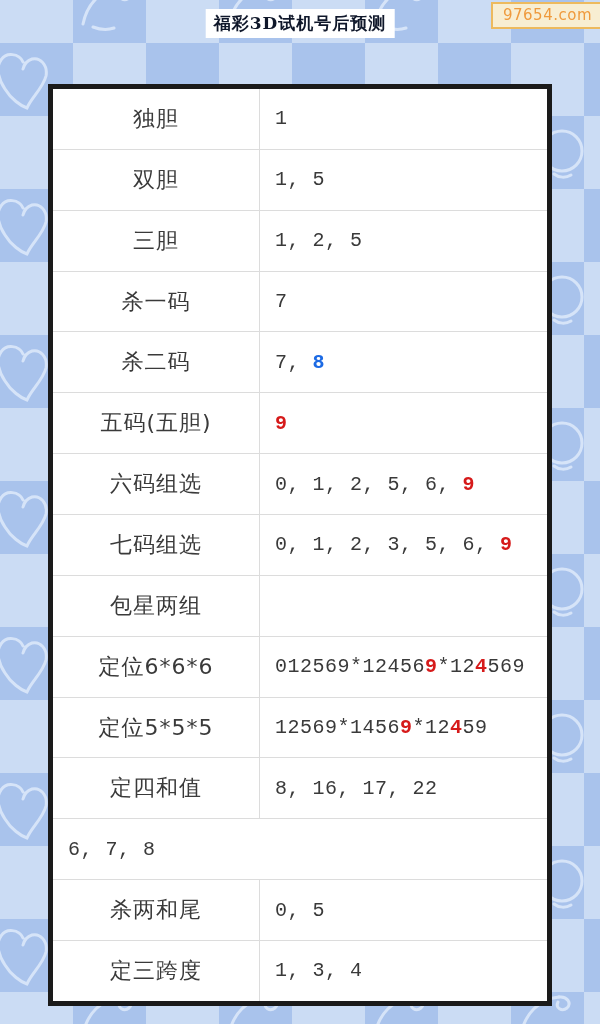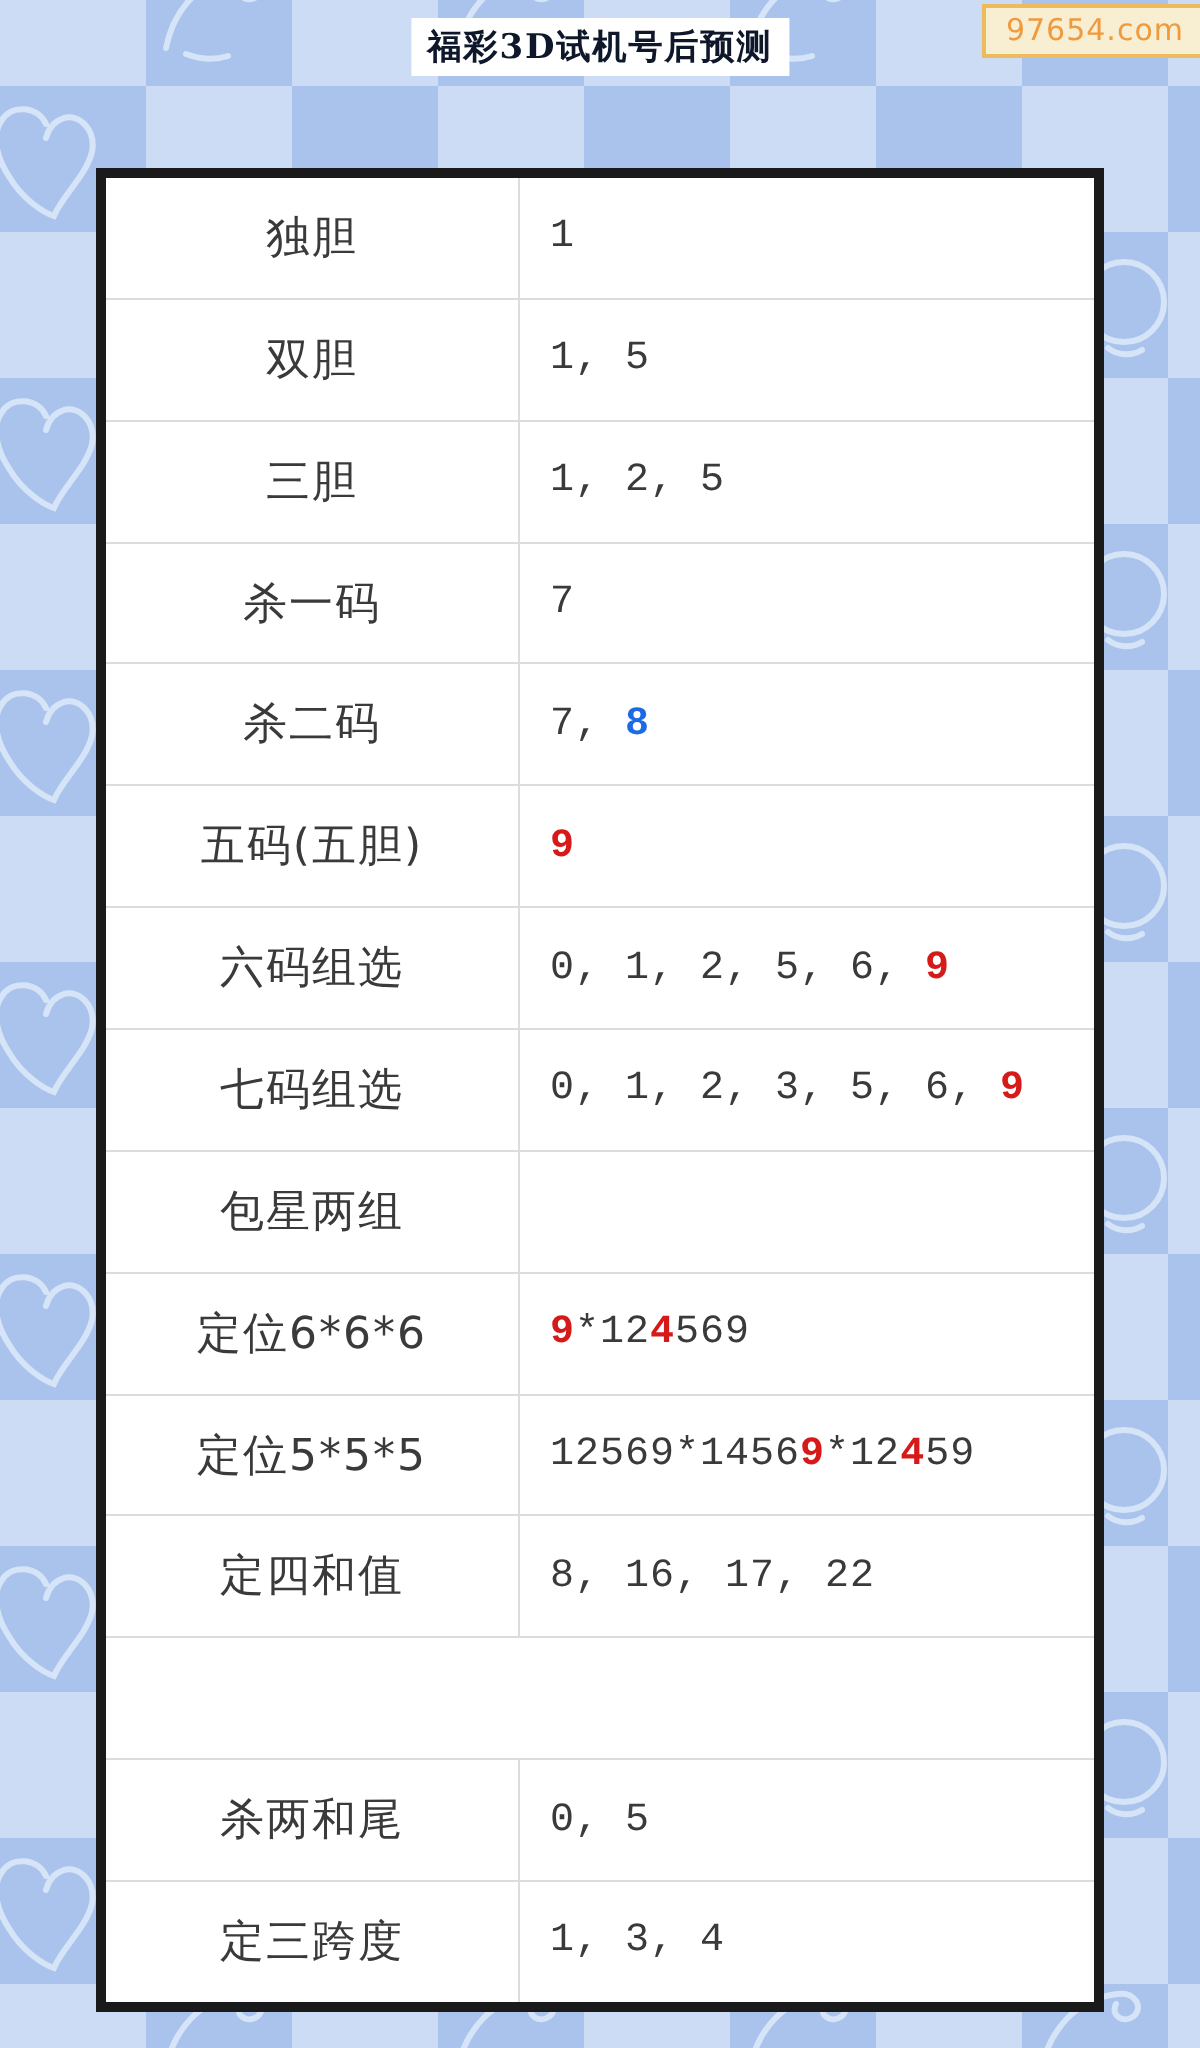--- a/index.html
+++ b/index.html
@@ -181,31 +181,32 @@
     </div>
     <div class="row">
       <div class="cell-label">七码组选</div>
       <div class="cell-value"><span class="seg-default">0, 1, 2, 3, 5, 6, </span><span class="seg-red">9</span></div>
     </div>
     <div class="row">
       <div class="cell-label">包星两组</div>
     </div>
     <div class="row">
       <div class="cell-label">定位6*6*6</div>
-      <div class="cell-value"><span class="seg-red">9</span><span class="seg-default">*12</span><span class="seg-red">4</span><span class="seg-default">569</span></div>
+      <div class="cell-value"><span class="seg-default">012569*12456</span><span class="seg-red">9</span><span class="seg-default">*12</span><span class="seg-red">4</span><span class="seg-default">569</span></div>
     </div>
     <div class="row">
       <div class="cell-label">定位5*5*5</div>
       <div class="cell-value"><span class="seg-default">12569*1456</span><span class="seg-red">9</span><span class="seg-default">*12</span><span class="seg-red">4</span><span class="seg-default">59</span></div>
     </div>
     <div class="row">
       <div class="cell-label">定四和值</div>
       <div class="cell-value"><span class="seg-default">8, 16, 17, 22</span></div>
     </div>
     <div class="row">
+      <div class="cell-value"><span class="seg-default">6, 7, 8</span></div>
     </div>
     <div class="row">
       <div class="cell-label">杀两和尾</div>
       <div class="cell-value"><span class="seg-default">0, 5</span></div>
     </div>
     <div class="row">
       <div class="cell-label">定三跨度</div>
       <div class="cell-value"><span class="seg-default">1, 3, 4</span></div>
     </div>
   </div>

